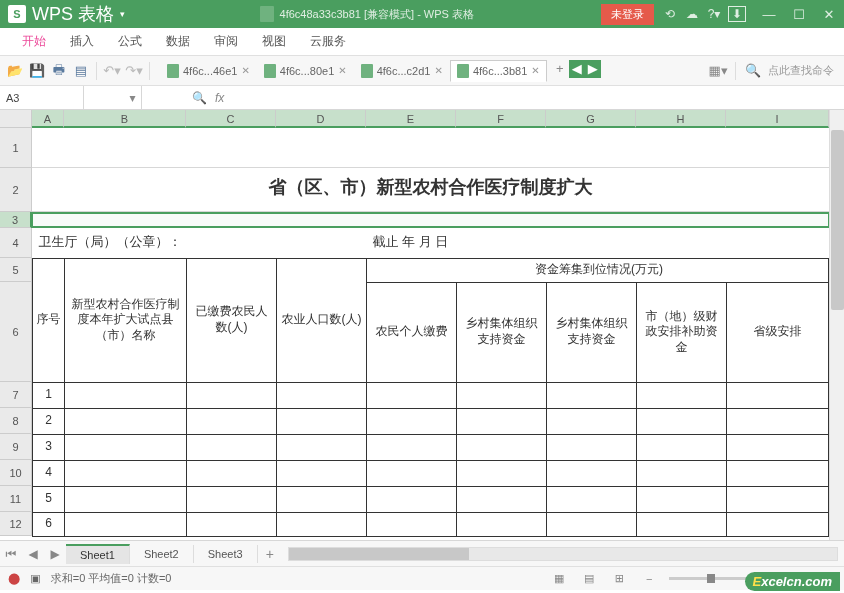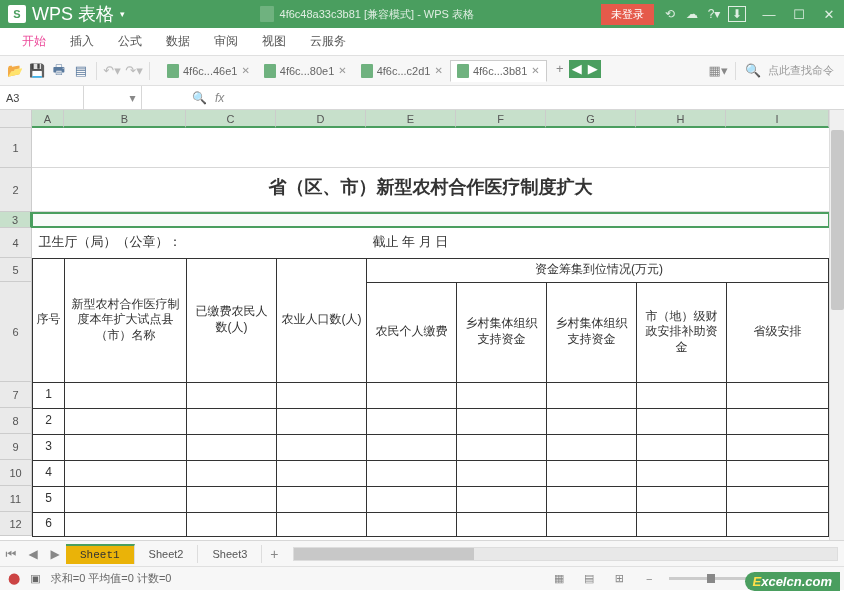--- a/index.html
+++ b/index.html
@@ -54,21 +54,21 @@
 .data-table { border-collapse: collapse; width: 100%; table-layout: fixed; }
 .data-table td, .data-table th { border: 1px solid #333; font-size: 12px; text-align: center; padding: 2px 3px; vertical-align: middle; line-height: 1.3; }
 .data-table .top-info td { border-left: none; border-right: none; border-top: none; text-align: left; padding: 4px 6px; font-size: 13px; }
 
 .vscroll { position: absolute; right: 0; top: 0; width: 15px; bottom: 0; background: #f0f0f0; border-left: 1px solid #ddd; }
 .vscroll .thumb { position: absolute; top: 20px; width: 13px; left: 1px; height: 180px; background: #c8c8c8; border-radius: 2px; }
 
 .sheet-tabs { height: 26px; display: flex; align-items: center; border-top: 1px solid #d7d7d7; background: #f7f7f7; }
 .sheet-tabs .nav-btn { width: 22px; text-align: center; color: #888; cursor: pointer; }
 .sheet-tabs .stab { padding: 3px 14px; font-size: 11px; color: #555; border-right: 1px solid #ddd; cursor: pointer; }
-.sheet-tabs .stab.active { background: #eab308; color: #333; border-top: 2px solid #4a9e5f; font-family: Liberation Mono, monospace; }
+.sheet-tabs .stab.active { background: #e5e5e5; color: #333; border-top: 2px solid #4a9e5f; }
 .sheet-tabs .add-sheet { padding: 0 8px; color: #888; cursor: pointer; font-size: 14px; }
 .sheet-tabs .hscroll { flex: 1; height: 14px; margin: 0 6px; background: #e8e8e8; position: relative; border: 1px solid #ddd; }
 .sheet-tabs .hscroll .hthumb { position: absolute; left: 0; width: 180px; top: 0; bottom: 0; background: #c8c8c8; }
 
 .status-bar { height: 24px; background: #f7f7f7; border-top: 1px solid #e0e0e0; display: flex; align-items: center; padding: 0 8px; font-size: 11px; color: #666; gap: 10px; }
 .status-bar .spacer { flex: 1; }
 .status-bar .view-btn { width: 20px; height: 16px; display: flex; align-items: center; justify-content: center; cursor: pointer; color: #888; }
 .status-bar .zoom-slider { width: 80px; height: 3px; background: #ccc; position: relative; }
 .status-bar .zoom-slider .zthumb { position: absolute; left: 38px; top: -3px; width: 8px; height: 9px; background: #888; }
 .watermark { position: absolute; right: 4px; bottom: 2px; background: #4a9e5f; color: #fff; padding: 2px 8px; border-radius: 10px 0 0 10px; font-size: 13px; font-style: italic; font-weight: bold; }

